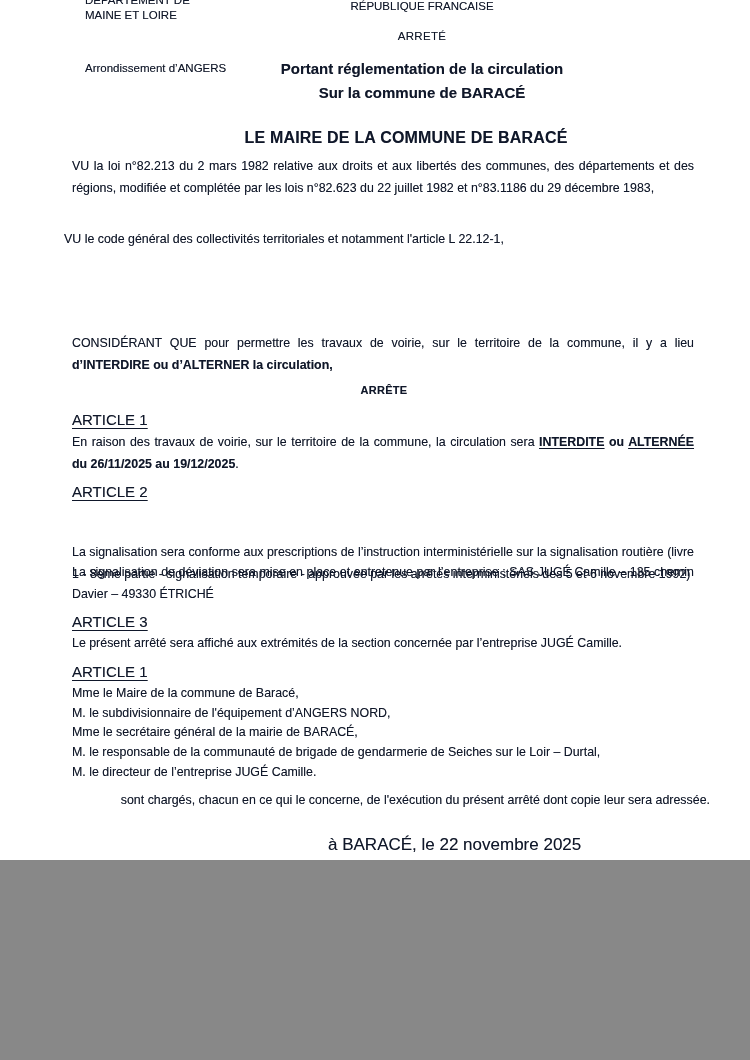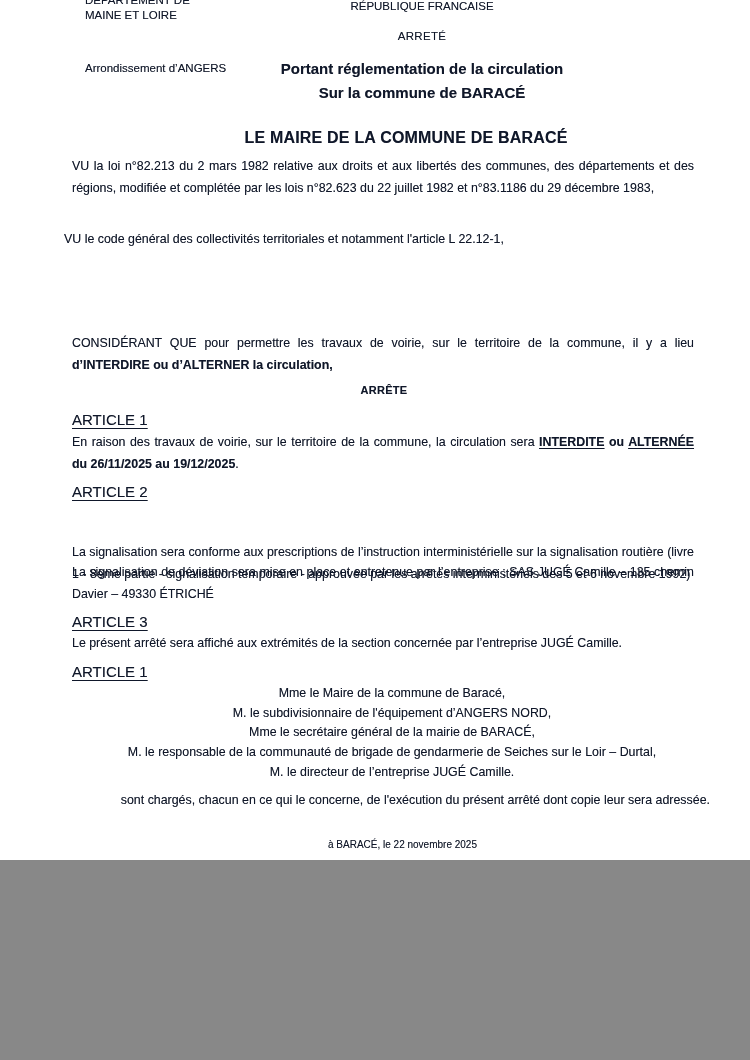--- a/index.html
+++ b/index.html
@@ -8,29 +8,29 @@
     width:750px;height:860px;
     background:#ffffff;
     overflow:hidden;
     font-family:"Liberation Sans","DejaVu Sans",sans-serif;
     color:#0f172a;
   }
   .abs{position:absolute;}
   .scan{text-shadow:0 0 .5px rgba(32,33,36,.45);}
   .small{font-size:11.5px;line-height:15px;}
   .body-text{font-size:12.4px;line-height:21.5px;text-align:justify;}
-  .list-text{font-size:12.4px;line-height:19.7px;text-align:center;}
+  .list-text{font-size:12.4px;line-height:19.7px;text-align:left;}
   .center{text-align:center;}
   .b{font-weight:bold;}
   .bu{font-weight:bold;text-decoration:underline;text-underline-offset:2px;}
   .article-label{font-size:15px;text-decoration:underline;text-underline-offset:2.5px;}
   .doc-title{font-size:15px;font-weight:bold;line-height:24px;}
   .maire-heading{font-size:16px;font-weight:bold;letter-spacing:.2px;}
   .arrete-mid{font-size:11px;font-weight:bold;letter-spacing:.3px;}
-  .sig-line{font-size:10px;line-height:19px;}
+  .sig-line{font-size:17px;line-height:19px;}
   .page-edge{
     position:absolute;left:3px;top:1041px;width:745px;height:1.5px;
     background:#dededb;transform:rotate(0.95deg);transform-origin:left center;
   }
   svg text{font-family:"Liberation Sans","DejaVu Sans",sans-serif;}
 </style>
 </head>
 <body>
 
 <div class="page">

